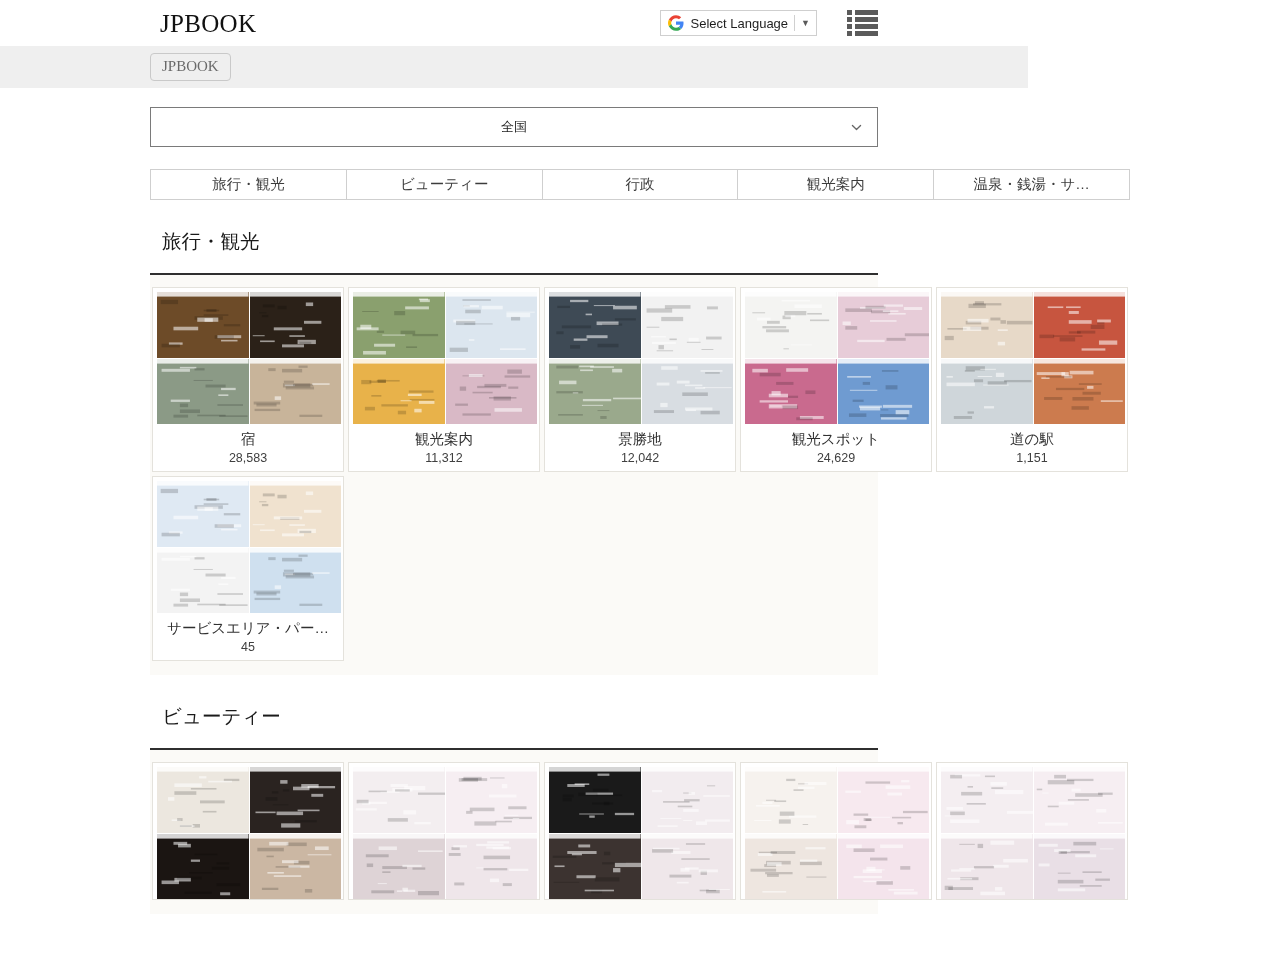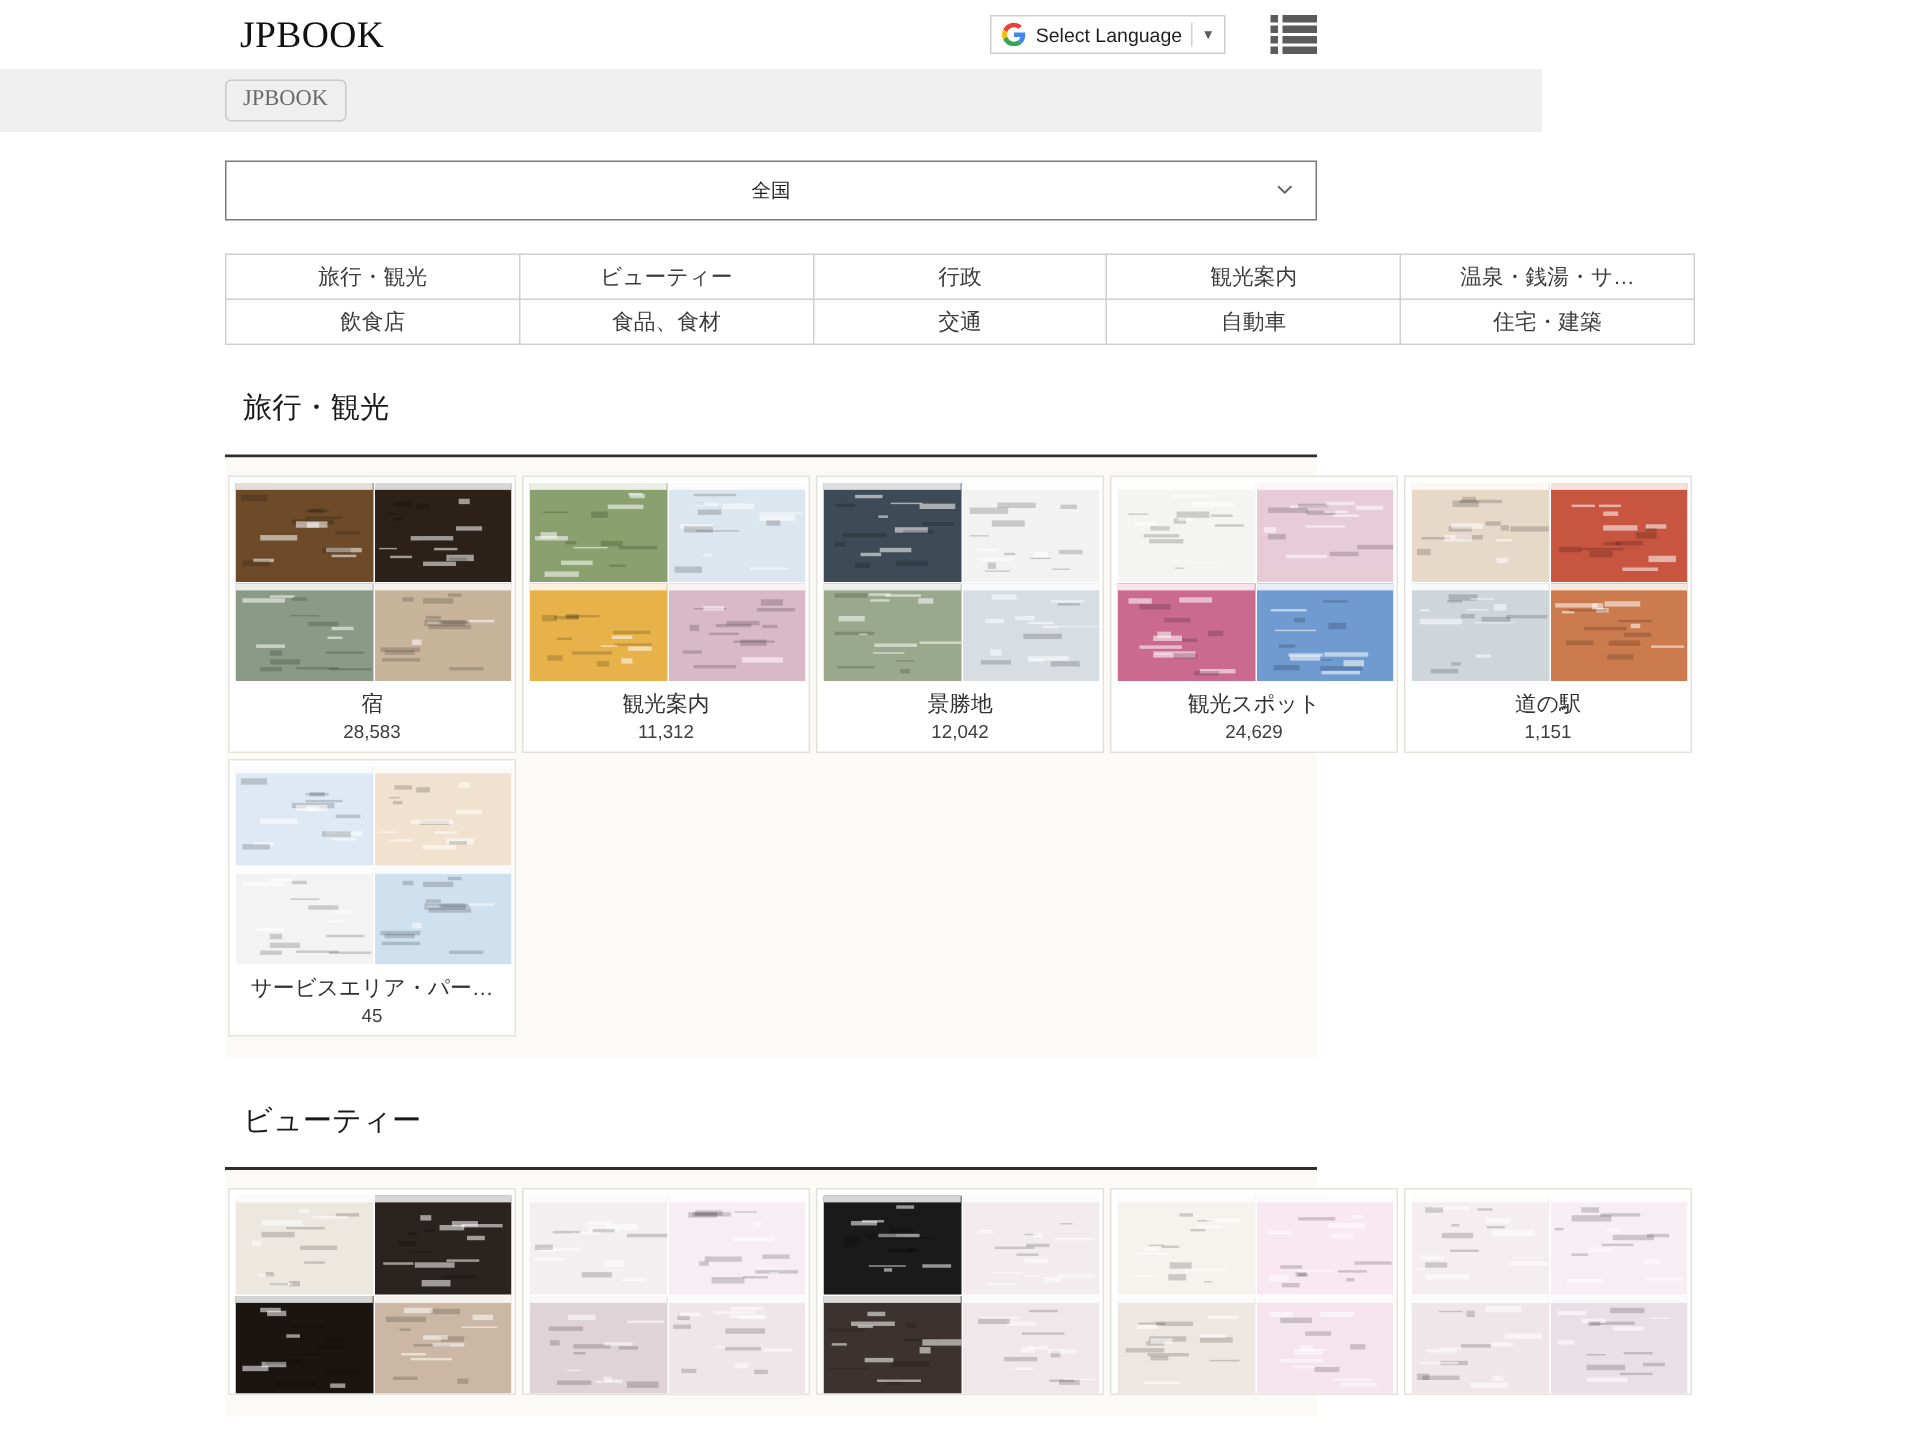--- a/index.html
+++ b/index.html
@@ -241,27 +241,20 @@
 
     <table class="cat-table">
       <tbody>
           <tr>
             <td>旅行・観光</td>
             <td>ビューティー</td>
             <td>行政</td>
             <td>観光案内</td>
             <td>温泉・銭湯・サ…</td>
           </tr>
-          <tr>
-            <td>飲食店</td>
-            <td>食品、食材</td>
-            <td>交通</td>
-            <td>自動車</td>
-            <td>住宅・建築</td>
-          </tr>
         </tbody>
     </table>
 
     <div id="sections-host">
         <div class="section">
           <h2 class="section-title">旅行・観光</h2>
           <hr class="section-rule">
           <div class="cards-wrap">
             <div class="cards-row">
               <div class="card">

